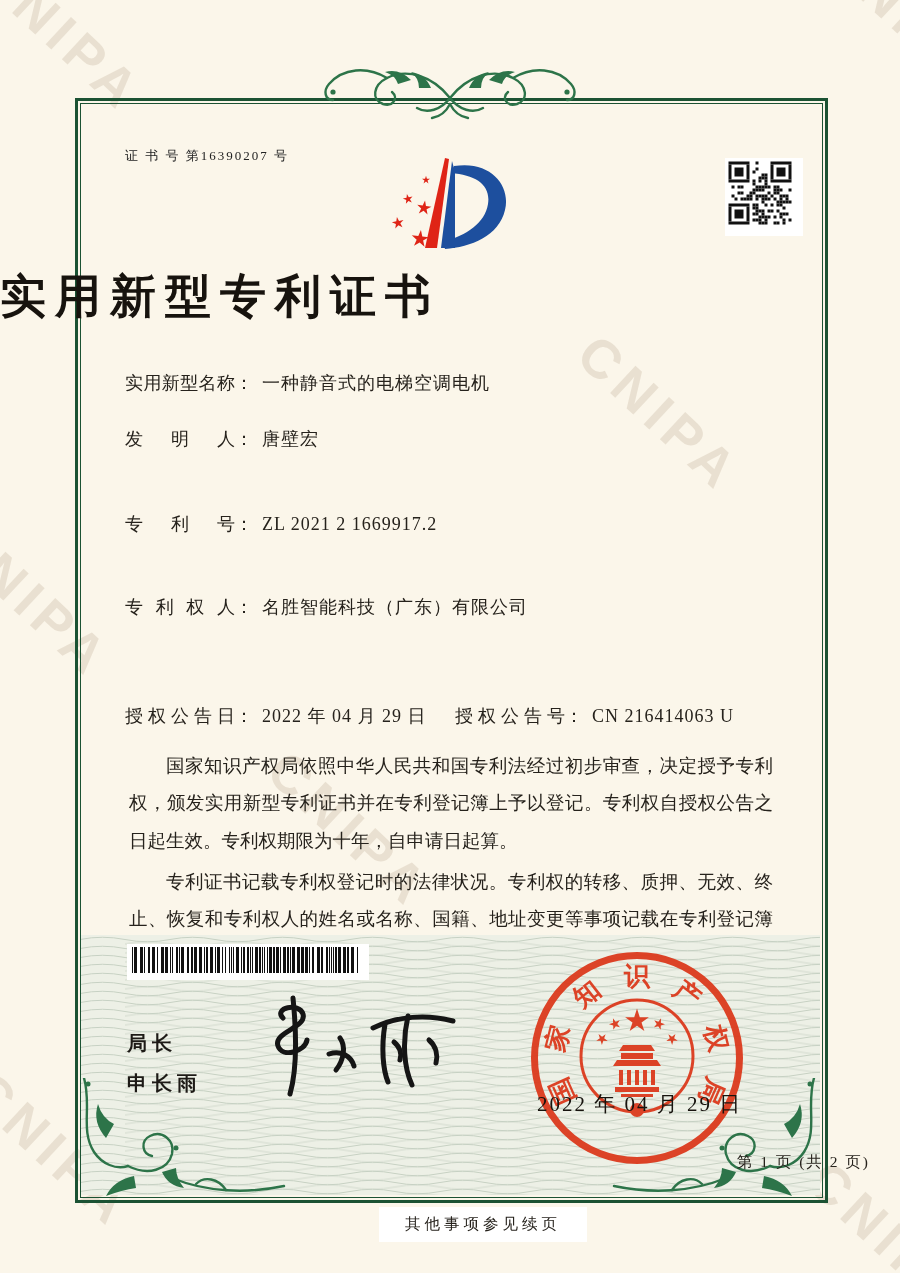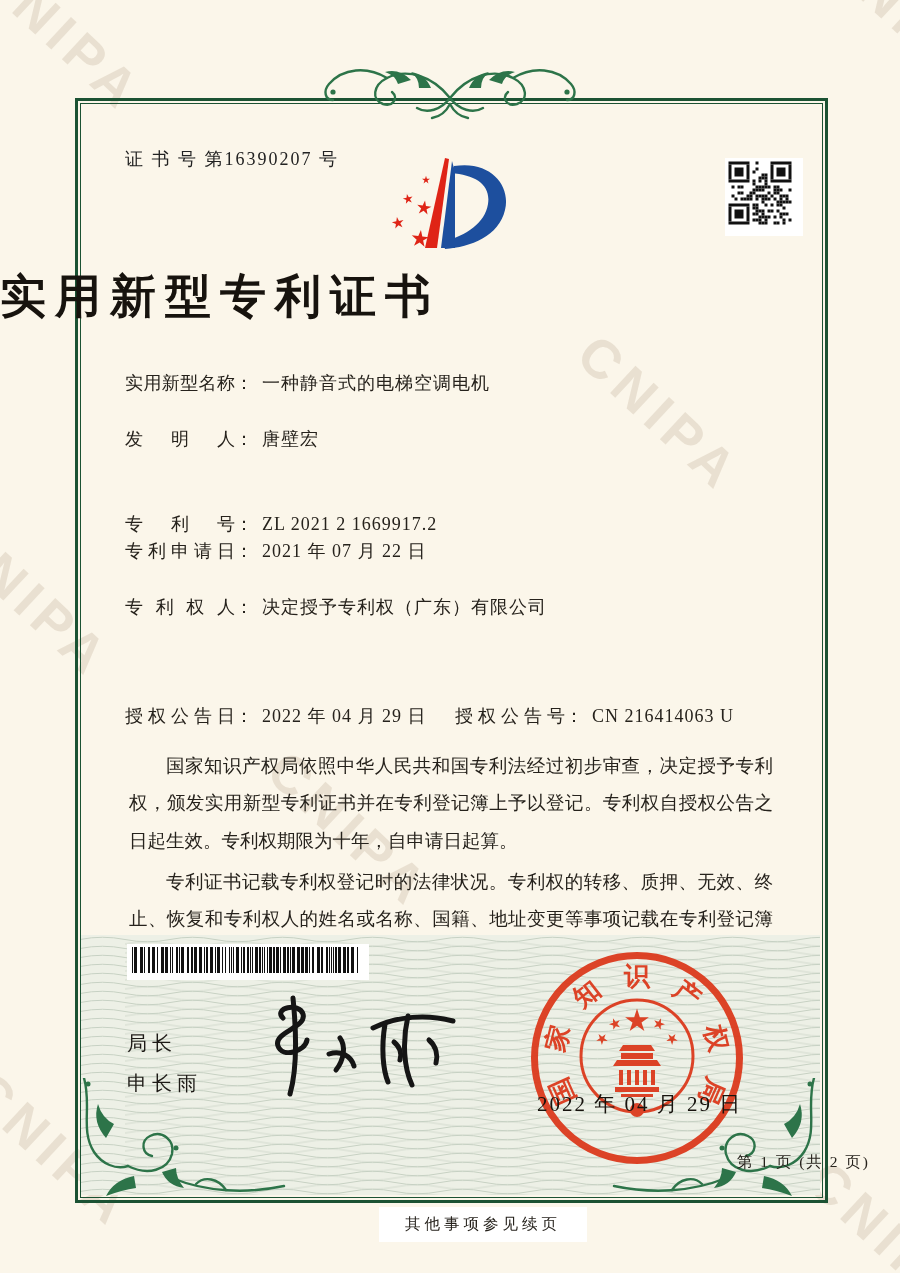--- a/index.html
+++ b/index.html
@@ -14,41 +14,41 @@
   .frame{position:absolute;left:75px;top:98px;width:747px;height:1099px;border:3px solid #1b5233;z-index:3;}
   .frame-inner{position:absolute;inset:2px;border:1px solid #1b5233;}
 
   
   .band{position:absolute;left:80px;top:935px;width:740px;height:260px;z-index:2;}
 
   .orn{position:absolute;z-index:4;}
 
   .content{position:absolute;inset:0;z-index:5;}
 
-  .certno{position:absolute;left:125px;top:147px;font-size:18px;letter-spacing:2px;color:#222;}
+  .certno{position:absolute;left:125px;top:147px;font-size:13px;letter-spacing:2px;color:#222;}
   .logo{position:absolute;left:385px;top:146px;}
   .qrbox{position:absolute;left:725px;top:158px;width:78px;height:78px;background:#fff;padding:0;}
   .title{position:absolute;left:0;top:266px;width:100%;text-align:left;font-size:46px;font-weight:600;
          letter-spacing:9px;color:#17130e;}
 
   .frow{position:absolute;left:125px;font-size:18px;color:#26221c;white-space:nowrap;}
   .flabel{display:inline-block;width:110px;text-align:justify;text-align-last:justify;}
   .fcolon{display:inline-block;margin-right:9px;}
   .fval{letter-spacing:1px;}
   .addr2{position:absolute;left:244px;top:27px;}
   .grant2{position:absolute;left:330px;top:0;}
 
   .paras{position:absolute;left:125px;top:744px;width:652px;font-size:18.5px;line-height:2.02;
          text-align:justify;color:#26221c;}
   .paras p{margin:4px;text-indent:2em;}
 
   .barcode{position:absolute;left:127px;top:944px;background:#fff;padding:3px 5px;z-index:5;}
 
   .signer{position:absolute;left:127px;font-family:"Liberation Sans",sans-serif;font-size:20px;
-          letter-spacing:5px;color:#1d1a16;z-index:6;}
+          letter-spacing:5px;color:#1d1a16;z-index:6;font-weight:bold;}
   .sig{position:absolute;left:245px;top:988px;z-index:6;}
 
   .seal{position:absolute;left:527px;top:948px;width:220px;height:220px;z-index:5;opacity:.95;}
   .seal-ring{position:absolute;left:4px;top:4px;width:198px;height:198px;border:7px solid #dc3a1d;border-radius:50%;}
   .seal-char{position:absolute;left:50%;top:50%;width:30px;height:30px;margin-left:-15px;margin-top:-15px;
              display:flex;align-items:center;justify-content:center;font-size:26px;font-weight:bold;color:#dc3a1d;}
   .seal-emblem{position:absolute;left:48px;top:46px;}
   .seal-date{position:absolute;left:537px;top:1090px;font-size:21px;letter-spacing:2px;color:#17130e;z-index:7;white-space:nowrap;}
 
   .pagenum{position:absolute;left:0;top:1152px;width:870px;text-align:right;font-size:15.5px;letter-spacing:2px;color:#26221c;z-index:6;}
@@ -268,25 +268,22 @@
 
     <div class="frow" style="top:371px">
       <span class="flabel">实用新型名称</span><span class="fcolon">：</span><span class="fval">一种静音式的电梯空调电机</span>
     </div>
     <div class="frow" style="top:427px">
       <span class="flabel">发明人</span><span class="fcolon">：</span><span class="fval">唐壁宏</span>
     </div>
     <div class="frow" style="top:512px">
       <span class="flabel">专利号</span><span class="fcolon">：</span><span class="fval">ZL 2021 2 1669917.2</span>
     </div>
-    <div class="frow" style="top:539px">
-      <span class="flabel">专利申请日</span><span class="fcolon">：</span><span class="fval">2021 年 07 月 22 日</span>
-    </div>
     <div class="frow" style="top:595px">
-      <span class="flabel">专利权人</span><span class="fcolon">：</span><span class="fval">决定授予专利权（广东）有限公司</span>
+      <span class="flabel">专利权人</span><span class="fcolon">：</span><span class="fval">名胜智能科技（广东）有限公司</span>
     </div>
 
     <div class="frow" style="top:704px">
       <span class="flabel">授权公告日</span><span class="fcolon">：</span><span class="fval">2022 年 04 月 29 日</span>
       <span class="grant2">
         <span class="flabel">授权公告号</span><span class="fcolon">：</span><span class="fval">CN 216414063 U</span>
       </span>
     </div>
 
     <div class="paras">

